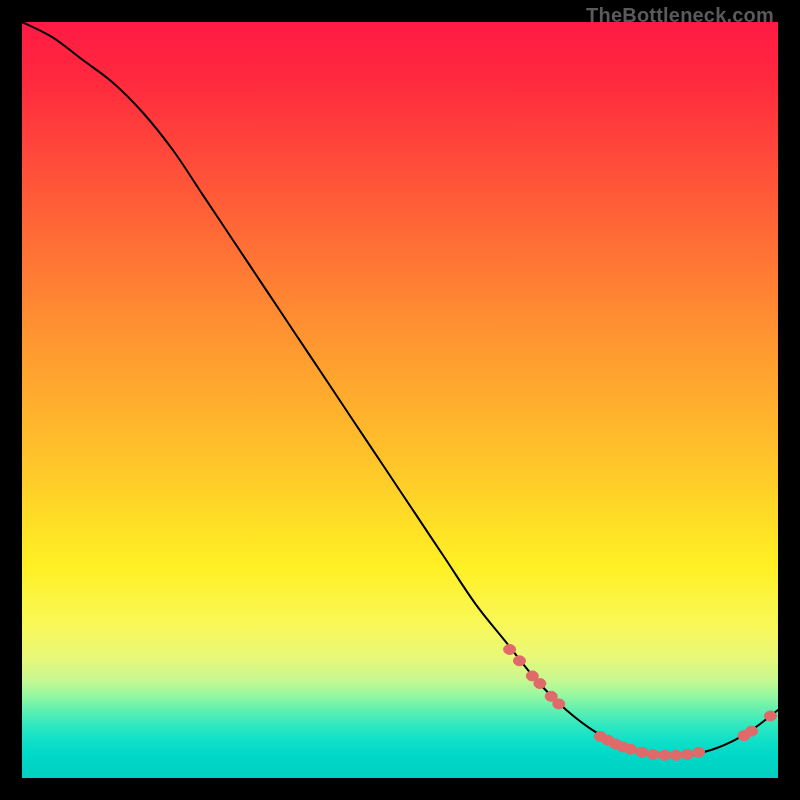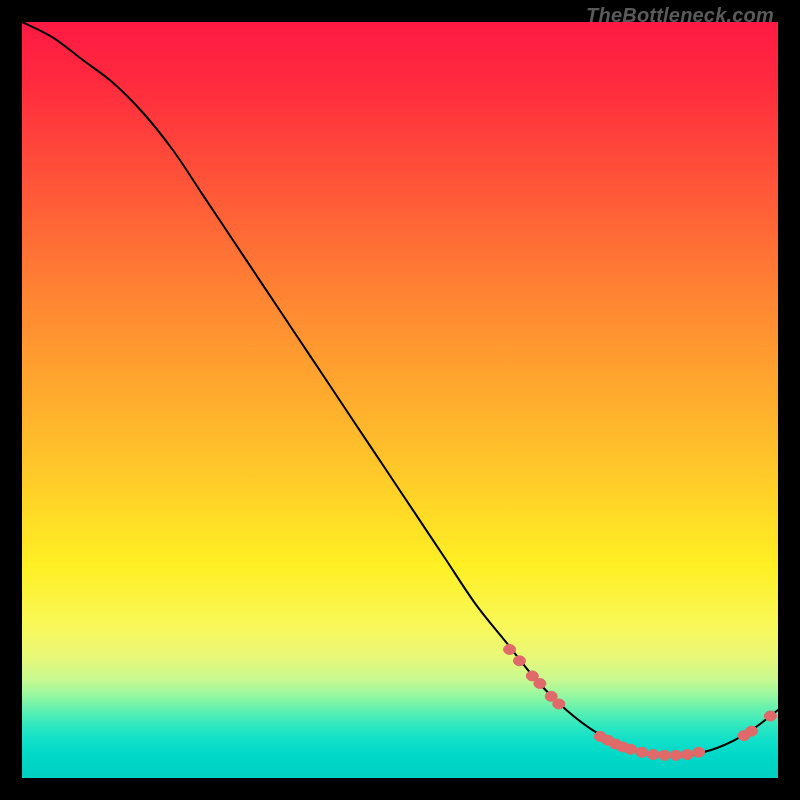--- a/index.html
+++ b/index.html
@@ -2,21 +2,20 @@
 <html><head>
 <meta charset="utf-8">
 <style>
   * { margin: 0; padding: 0; box-sizing: border-box; }
   html, body { width: 800px; height: 800px; background: #000; overflow: hidden; }
   .frame {
     position: relative;
     width: 800px;
     height: 792px;
     background: #000;
-    font-style: italic;
   }
   .plot {
     position: absolute;
     left: 22px;
     top: 22px;
     width: 756px;
     height: 756px;
     background: linear-gradient(to bottom,
       #ff1a44 0%,
       #ff2a3e 8%,

